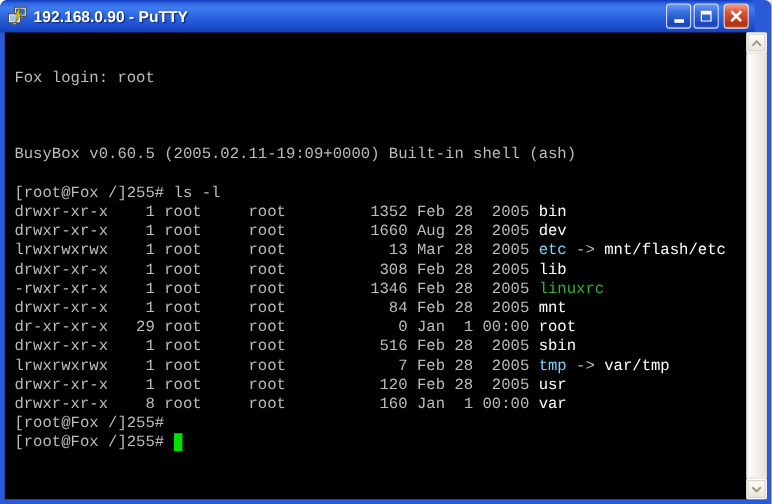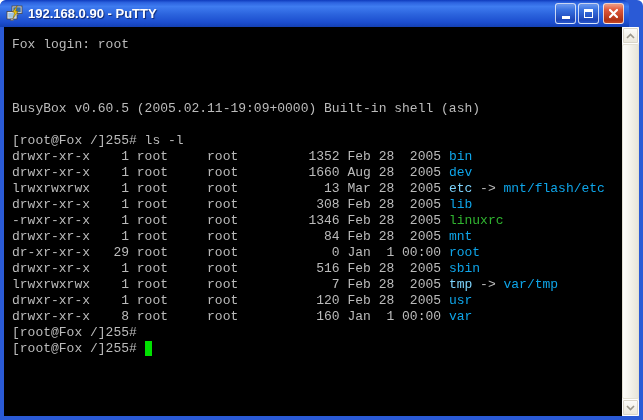--- a/index.html
+++ b/index.html
@@ -44,24 +44,25 @@
   .client{
     position:absolute;top:27px;left:4px;right:4px;bottom:4px;
     display:flex;background:#000;
   }
   .screen{
     flex:1;overflow:hidden;
     padding:10px 0 0 8px;
     font-family:"Liberation Mono","DejaVu Sans Mono",monospace;
     font-size:13px;line-height:16px;
     color:#bbbbbb;
+    margin-top:20px;
   }
   .tline{white-space:pre;height:16px;}
   .seg.fg{color:#bbbbbb;}
-  .seg.dir{color:#0ea5e9;}
+  .seg.dir{color:#ffffff;}
   .seg.link{color:#7dd3fc;}
   .seg.exec{color:#30b430;}
   .seg.cursor{background:#00e000;color:#00e000;}
 
   
   .scrollbar{
     width:17px;flex:0 0 17px;
     display:flex;flex-direction:column;
     background:linear-gradient(90deg,#f6f5ef,#eceadf);
   }

